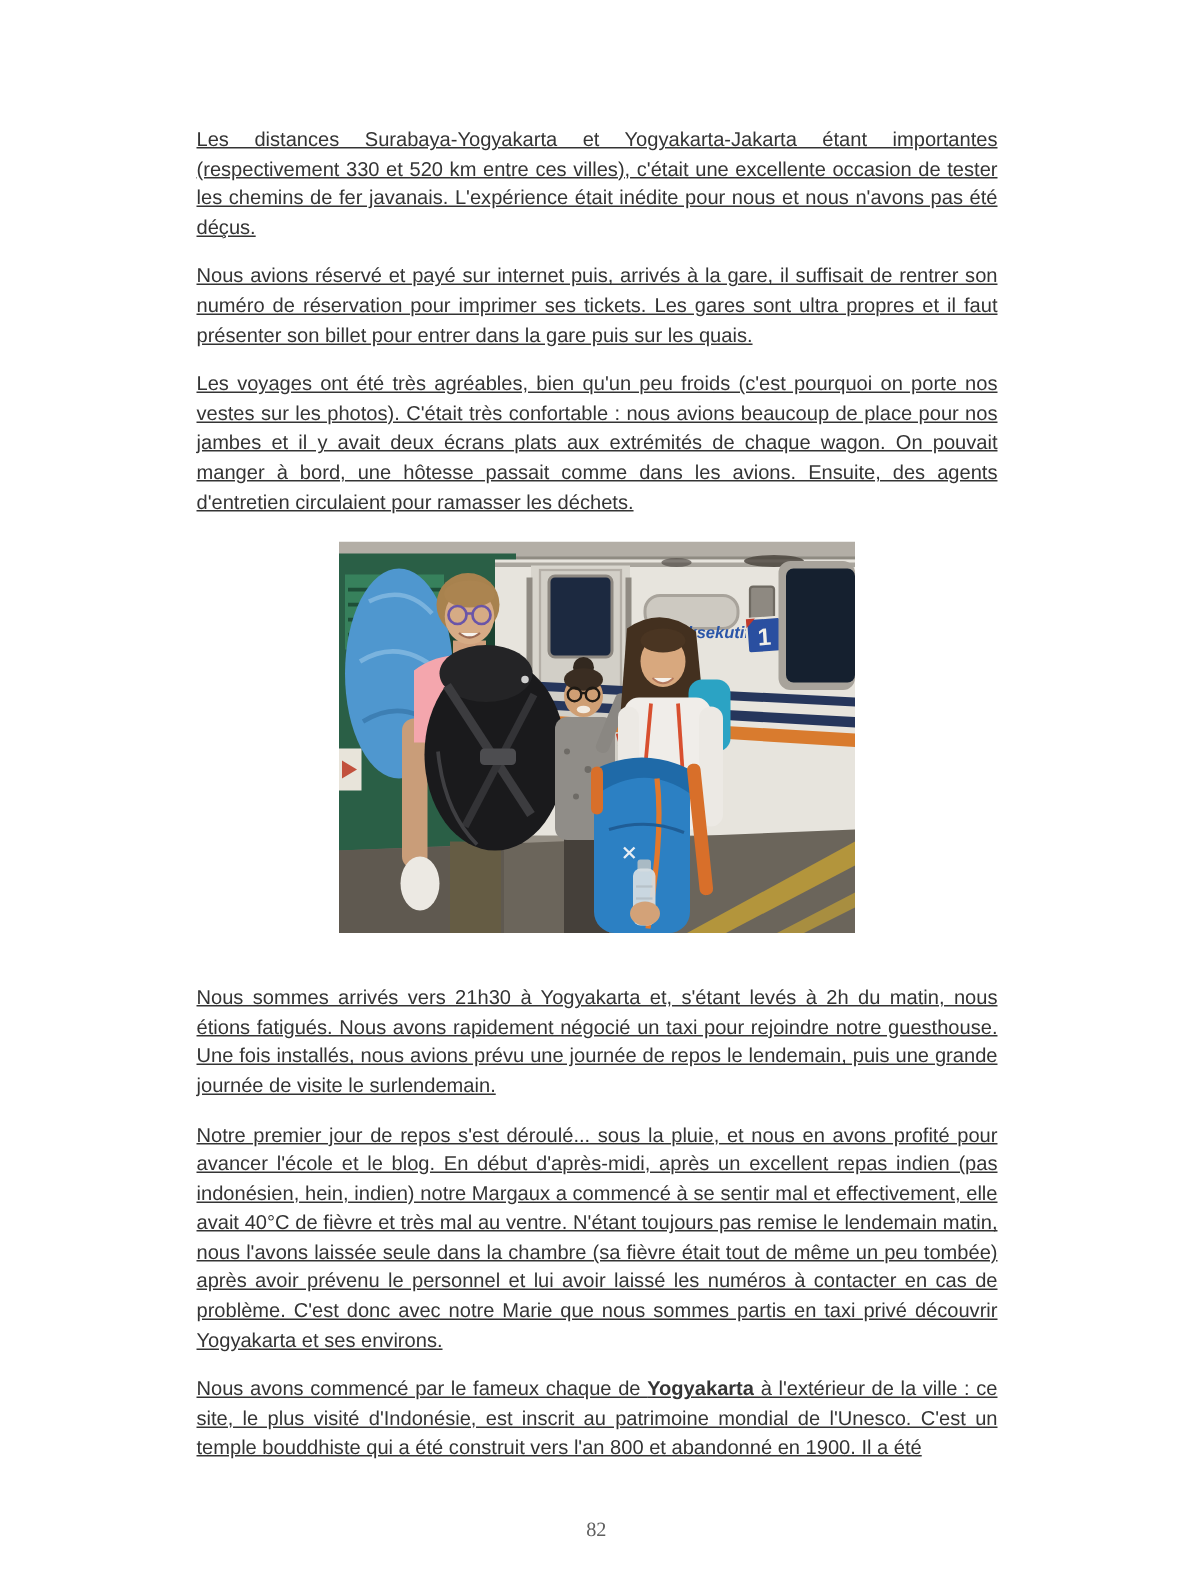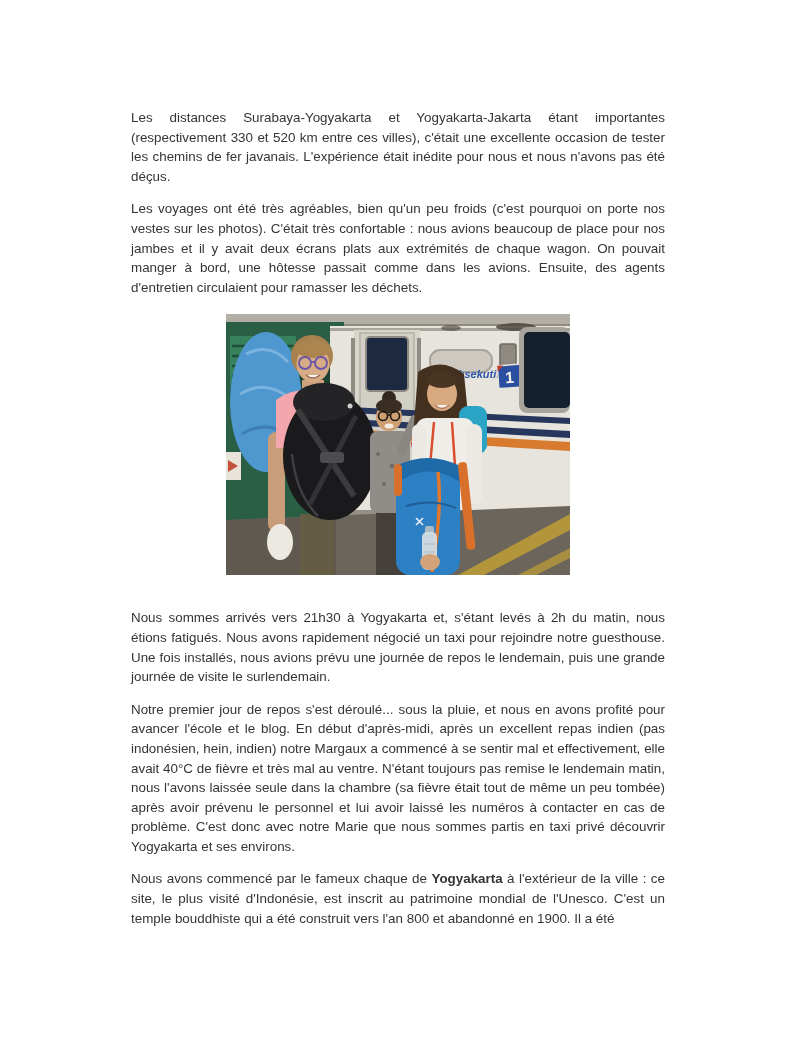--- a/index.html
+++ b/index.html
@@ -8,22 +8,23 @@
     width: 795px;
     height: 1063px;
     background: #ffffff;
     font-family: "Liberation Sans", sans-serif;
     color: #343434;
     overflow: hidden;
   }
   .content {
     position: absolute;
     left: 131px;
-    top: 108px;
+    top: 83px;
     width: 534px;
+    text-decoration: underline;
   }
   p.body-text {
     font-size: 13.4px;
     line-height: 19.6px;
     text-align: justify;
     margin: 0 0 13px 0;
   }
   p.body-text .bold { font-weight: bold; }
   .photo-wrap {
     width: 344px;
@@ -42,20 +43,21 @@
     color: #5e5e5e;
   }
 </style>
 </head>
 <body>
 
 <div class="page">
   <div class="content">
 
     <p class="body-text">Les distances Surabaya-Yogyakarta et Yogyakarta-Jakarta étant importantes (respectivement 330 et 520 km entre ces villes), c'était une excellente occasion de tester les chemins de fer javanais. L'expérience était inédite pour nous et nous n'avons pas été déçus.</p>
+    <p class="body-text">Nous avions réservé et payé sur internet puis, arrivés à la gare, il suffisait de rentrer son numéro de réservation pour imprimer ses tickets. Les gares sont ultra propres et il faut présenter son billet pour entrer dans la gare puis sur les quais.</p>
     <p class="body-text">Les voyages ont été très agréables, bien qu'un peu froids (c'est pourquoi on porte nos vestes sur les photos). C'était très confortable : nous avions beaucoup de place pour nos jambes et il y avait deux écrans plats aux extrémités de chaque wagon. On pouvait manger à bord, une hôtesse passait comme dans les avions. Ensuite, des agents d'entretien circulaient pour ramasser les déchets.</p>
 
     <div class="photo-wrap">
       <svg viewBox="0 0 344 261" width="344" height="261" role="img">
 
         <rect x="0" y="0" width="344" height="12" fill="#b3aea6"></rect>
         <rect x="0" y="10" width="344" height="3" fill="#7d786f" opacity="0.65"></rect>
 
         <g>
           <rect x="0" y="8" width="118" height="210" fill="#2a5f46"></rect>
@@ -193,13 +195,14 @@
       </svg>
     </div>
 
     <p class="body-text">Nous sommes arrivés vers 21h30 à Yogyakarta et, s'étant levés à 2h du matin, nous étions fatigués. Nous avons rapidement négocié un taxi pour rejoindre notre guesthouse. Une fois installés, nous avions prévu une journée de repos le lendemain, puis une grande journée de visite le surlendemain.</p>
     <p class="body-text">Notre premier jour de repos s'est déroulé... sous la pluie, et nous en avons profité pour avancer l'école et le blog. En début d'après-midi, après un excellent repas indien (pas indonésien, hein, indien) notre Margaux a commencé à se sentir mal et effectivement, elle avait 40°C de fièvre et très mal au ventre. N'étant toujours pas remise le lendemain matin, nous l'avons laissée seule dans la chambre (sa fièvre était tout de même un peu tombée) après avoir prévenu le personnel et lui avoir laissé les numéros à contacter en cas de problème. C'est donc avec notre Marie que nous sommes partis en taxi privé découvrir Yogyakarta et ses environs.</p>
 
     <p class="body-text"><span>Nous avons commencé par le fameux chaque de </span><span class="bold">Yogyakarta</span><span>  à l'extérieur de la ville : ce site, le plus visité d'Indonésie, est inscrit au patrimoine mondial de l'Unesco. C'est un temple bouddhiste qui a été construit vers l'an 800 et abandonné en 1900. Il a été</span></p>
 
   </div>
 
+  <div class="page-number">82</div>
 </div>
 
 </body></html>

